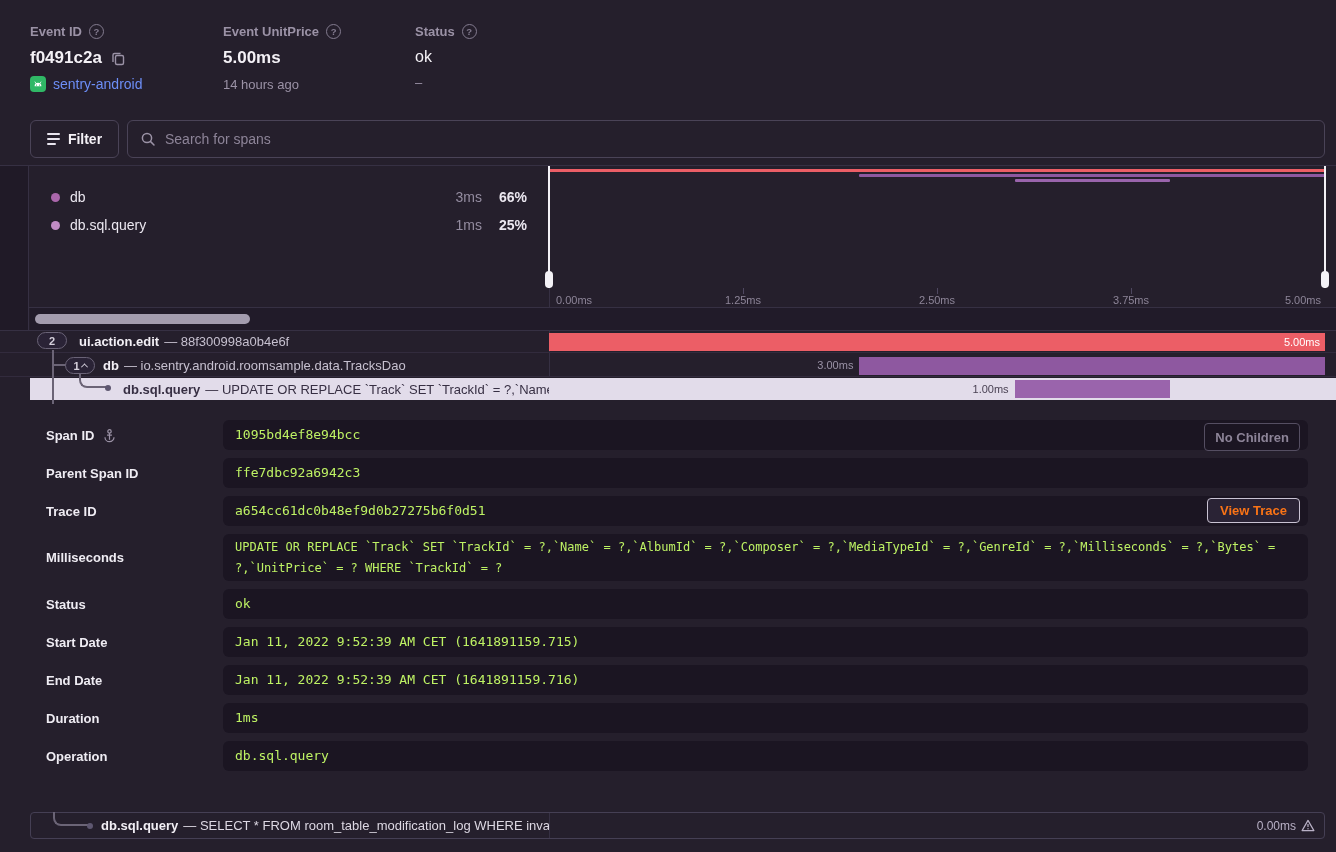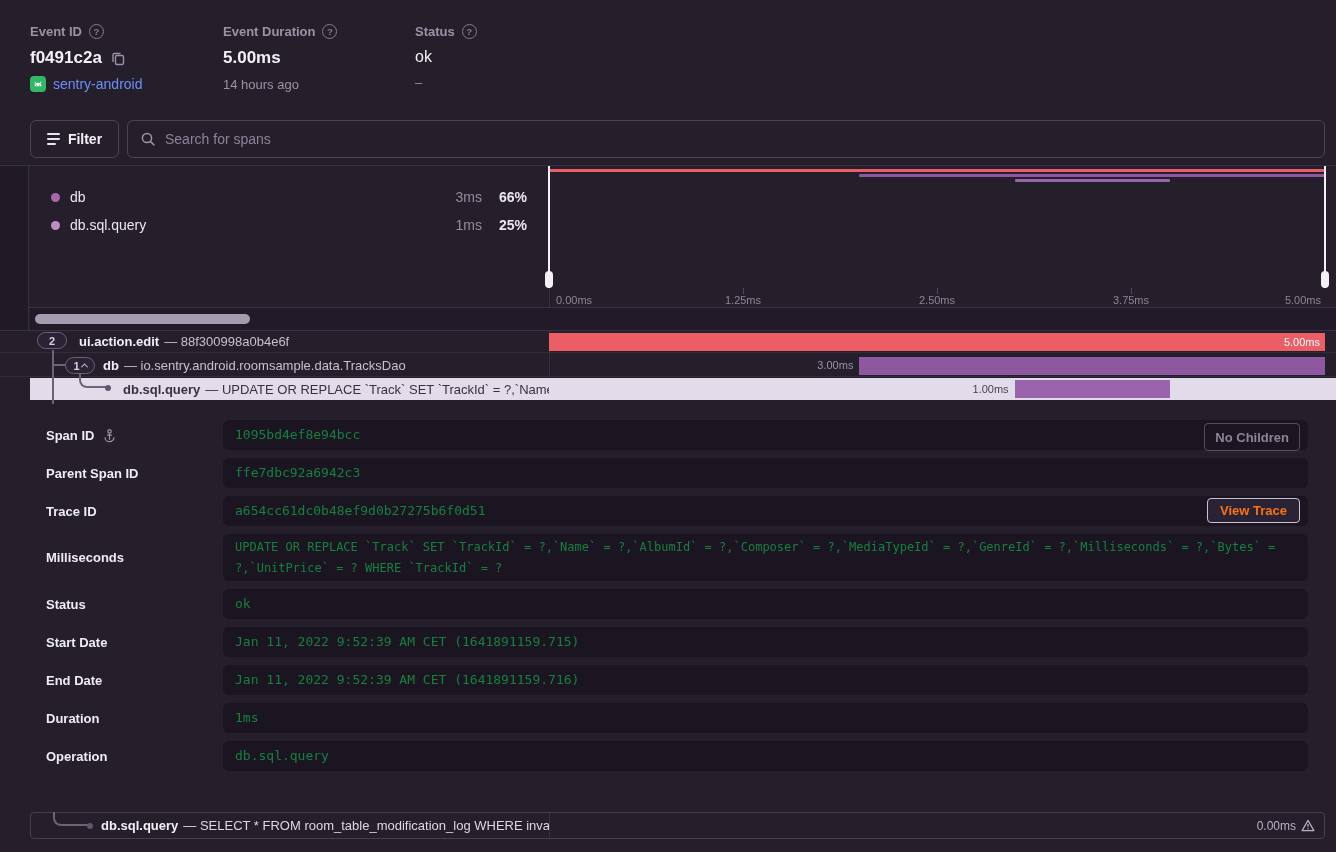--- a/index.html
+++ b/index.html
@@ -76,21 +76,21 @@
   .bar-col { position:absolute; left:549px; top:0; width:776px; height:23px; }
   .bar { position:absolute; top:2.5px; height:18px; }
   .bar .inlbl { position:absolute; right:5px; top:0; line-height:18px; font-size:11px; color:#ffffff; }
   .outlbl { position:absolute; top:0; line-height:23px; font-size:11px; color:#9a92a6; }
   .tree-row.selected .outlbl { color:#4a4254; }
   
   .d-row { position:absolute; left:0; width:1336px; }
   .d-label { position:absolute; left:46px; top:0; height:30px; display:flex; align-items:center; gap:8px;
     font-size:13px; font-weight:bold; color:#efecf3; }
   .d-value { position:absolute; left:223px; right:28px; height:30px; background:#1b1522; border-radius:6px;
-    font-family:"DejaVu Sans Mono",monospace; font-size:13px; color:#15803d; line-height:30px; padding:0 12px;
+    font-family:"DejaVu Sans Mono",monospace; font-size:13px; color:#bef264; line-height:30px; padding:0 12px;
     white-space:nowrap; overflow:hidden; }
   .d-value.tall { height:47px; line-height:21px; padding:3px 12px; white-space:normal; font-size:12px; }
   .badge { position:absolute; right:36px; top:3px; height:28px; padding:0 10px; display:flex; align-items:center;
     border:1px solid #554e62; border-radius:4px; font-size:13px; font-weight:bold; color:#8d8498; }
   .btn-viewtrace { position:absolute; right:36px; top:2px; height:25px; padding:0 12px; display:flex; align-items:center;
     background:#2a2335; border:1px solid #c9c3d3; border-radius:4px; font-size:13px; font-weight:bold; color:#f97316; cursor:pointer; }
   
   .sibling-row { position:absolute; left:30px; top:812px; width:1295px; height:27px;
     border:1px solid #453f54; border-radius:4px; cursor:pointer; }
   .sib-names { position:absolute; left:0; top:0; width:519px; height:25px; overflow:hidden; white-space:nowrap;
@@ -127,21 +127,21 @@
             <circle cx="4.5" cy="7.1" r="0.55" fill="#30b866"></circle>
             <circle cx="7.5" cy="7.1" r="0.55" fill="#30b866"></circle>
           </svg>
       </span>
       <a class="proj-link" href="#">sentry-android</a>
     </div>
   </div>
 
   <div class="hdr-col c2">
     <div class="hdr-label">
-        <span>Event Duration</span>
+        <span>Event UnitPrice</span>
       <span class="help-ic">?</span>
       </div>
     <div class="hdr-value">
         <span>5.00ms</span>
       </div>
     <div class="hdr-sub">14 hours ago</div>
   </div>
 
   <div class="hdr-col c3">
     <div class="hdr-label">

